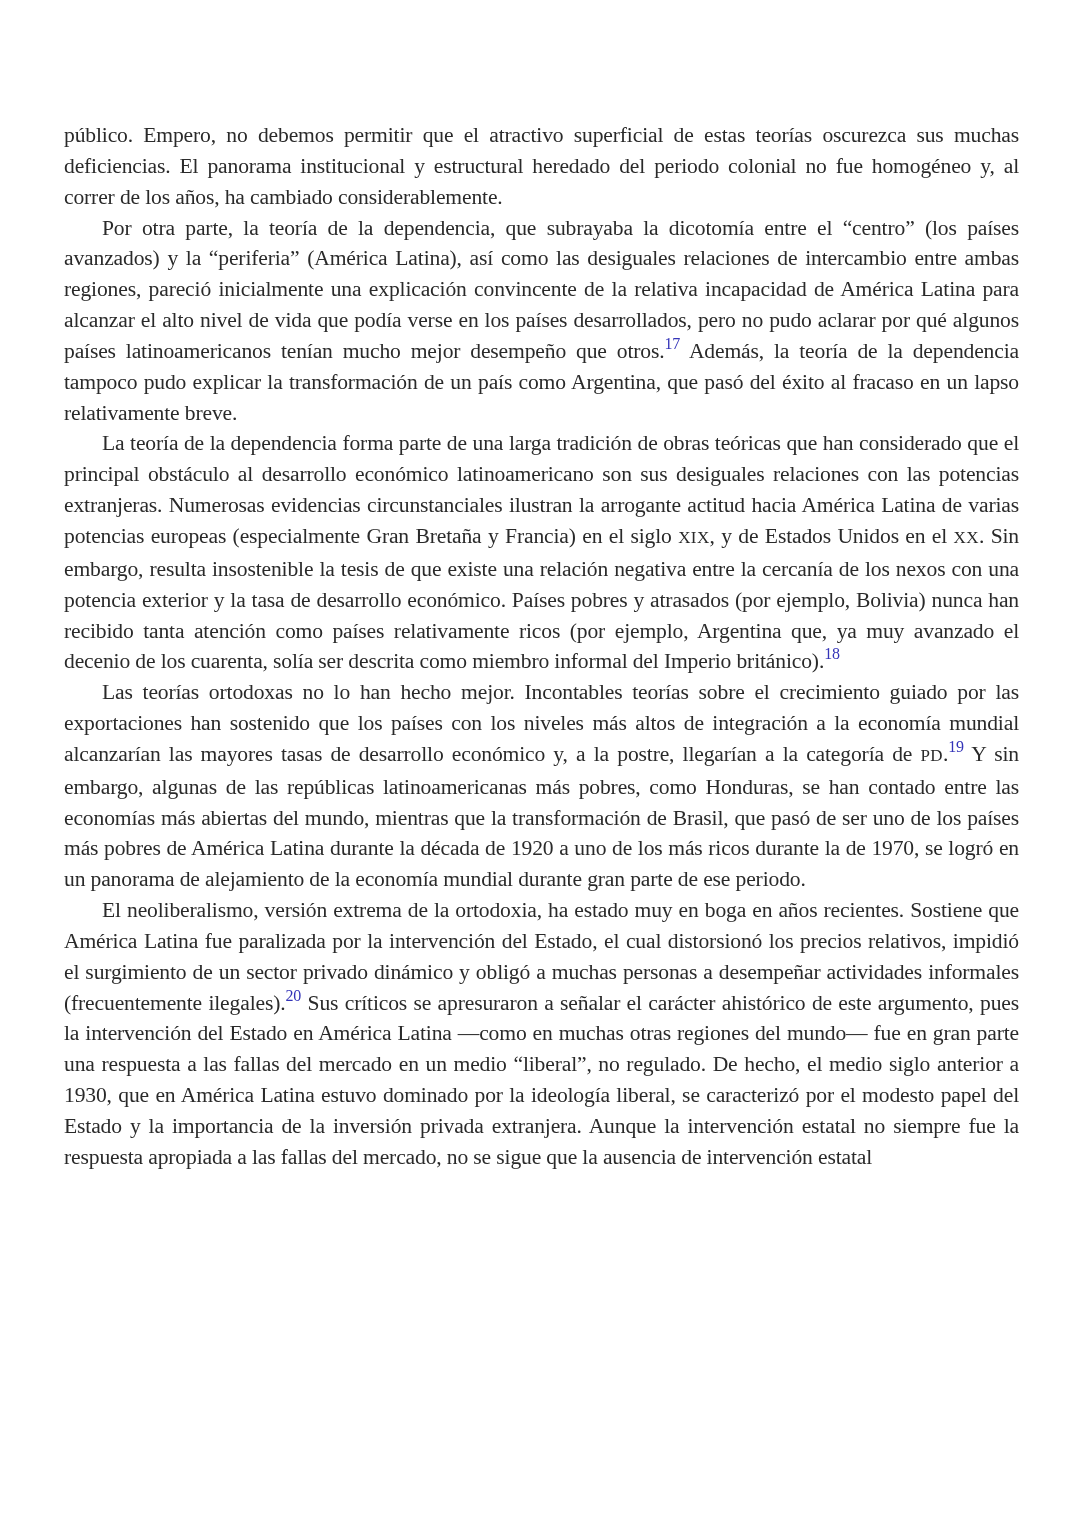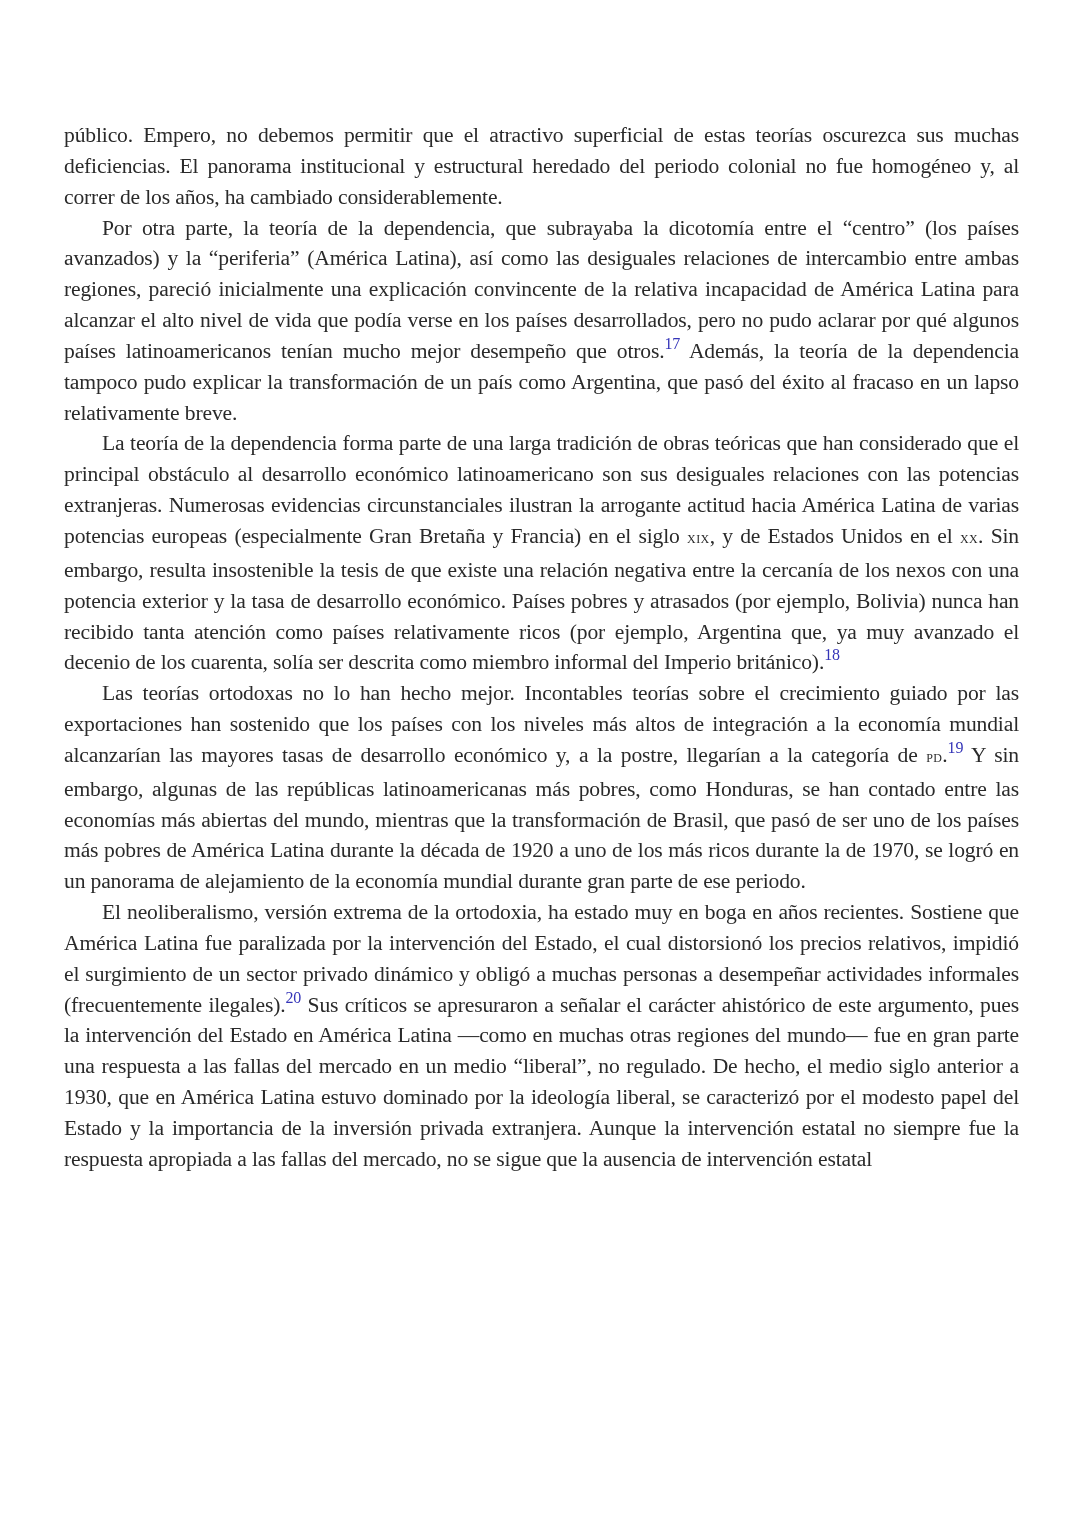--- a/index.html
+++ b/index.html
@@ -34,21 +34,21 @@
     }
     .fn {
       color: #3434b8;
       font-size: 16px;
       vertical-align: 9px;
       line-height: 0;
       text-decoration: none;
       cursor: pointer;
     }
     .sc {
-      font-size: 12px;
+      font-size: 17px;
       letter-spacing: 0.4px;
     }
   </style>
 </head>
 <body>
 
 <div class="page">
   <p class="first">
     <span>público. Empero, no debemos permitir que el atractivo superficial de estas teorías oscurezca sus muchas deficiencias. El panorama institucional y estructural heredado del periodo colonial no fue homogéneo y, al correr de los años, ha cambiado considerablemente.</span>
   </p>

